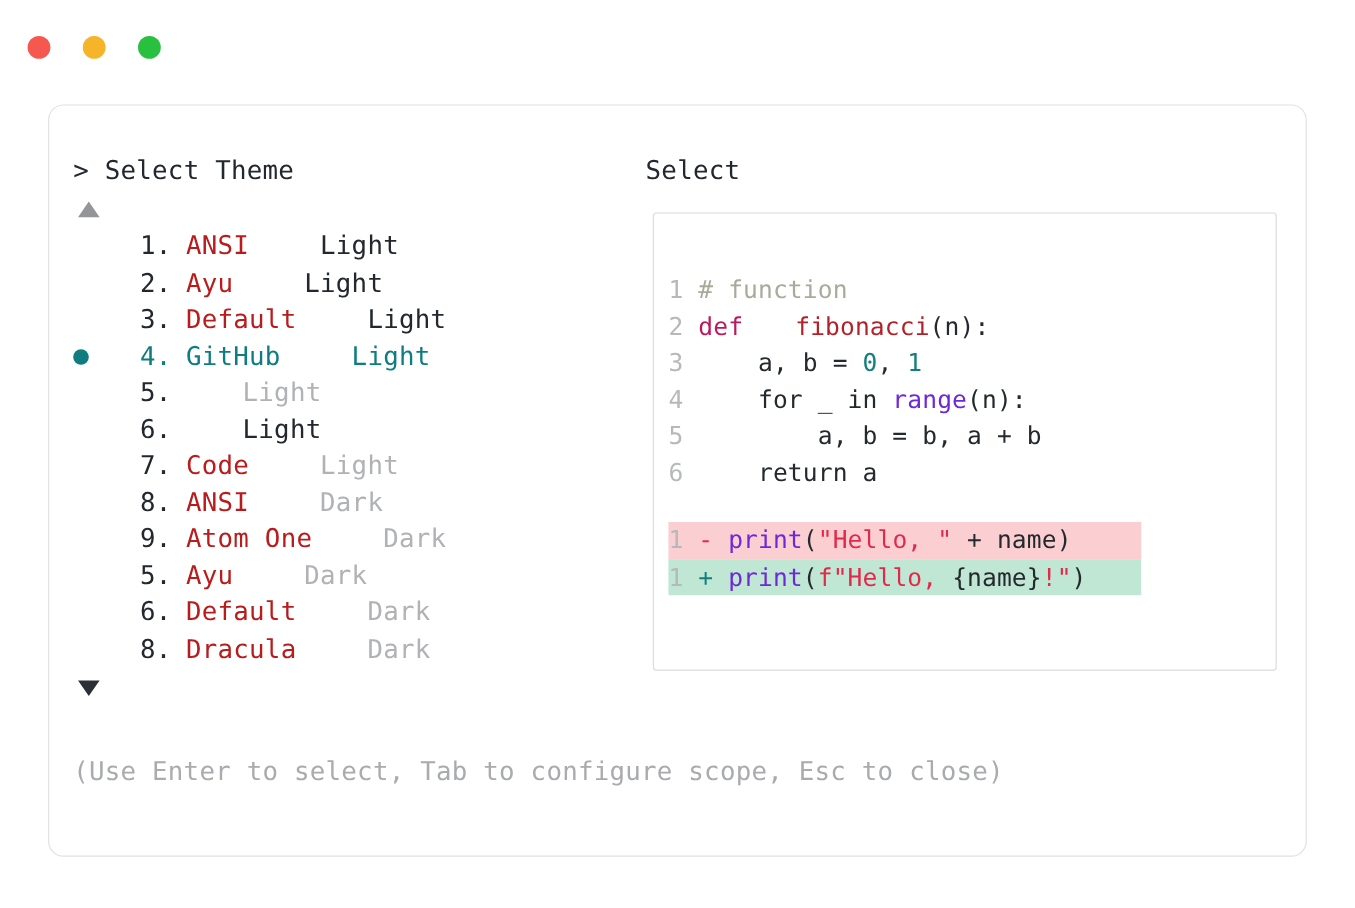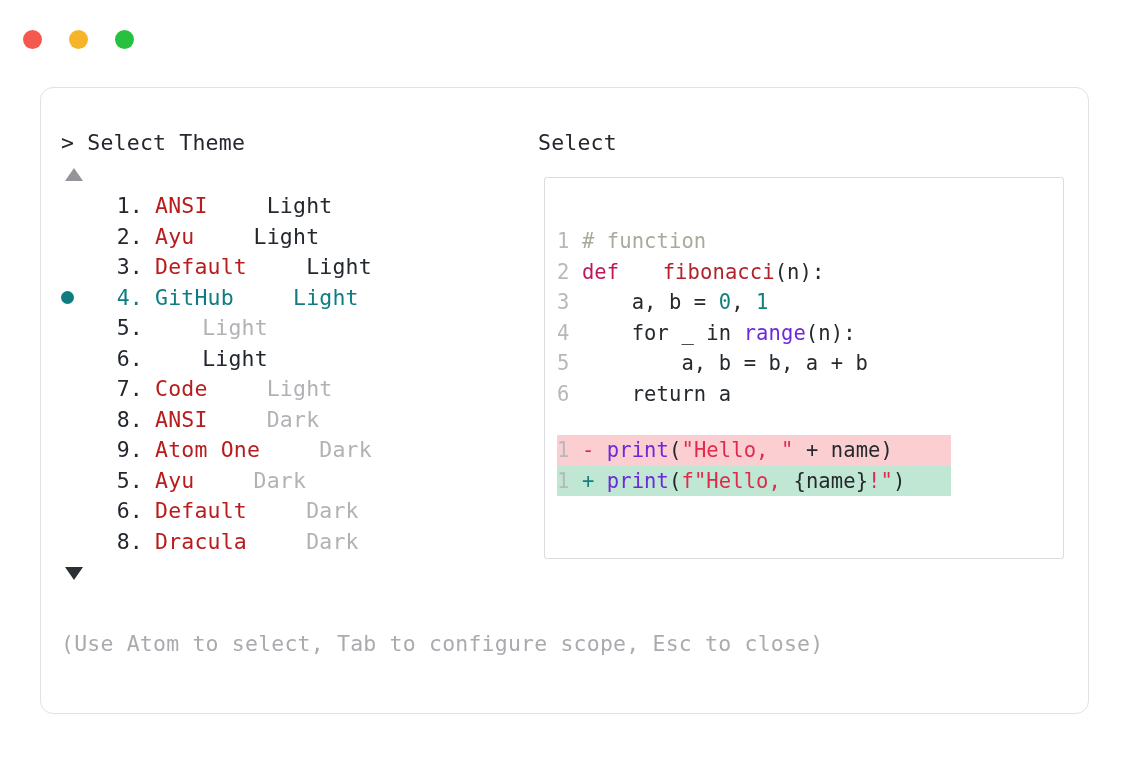--- a/index.html
+++ b/index.html
@@ -242,15 +242,15 @@
   </div>
 
   <div id="preview-column">
     <div class="section-heading">Select</div>
 
     <div id="preview-box">
       <div id="code-block"><span class="code-line"><span class="ln">1 </span><span class="tok-comment"># function</span></span><span class="code-line"><span class="ln">2 </span><span class="tok-keyword">def </span><span class="tok-func">fibonacci</span><span class="tok-plain">(n):</span></span><span class="code-line"><span class="ln">3 </span><span class="tok-plain">    a, b = </span><span class="tok-number">0</span><span class="tok-plain">, </span><span class="tok-number">1</span></span><span class="code-line"><span class="ln">4 </span><span class="tok-plain">    for _ in </span><span class="tok-builtin">range</span><span class="tok-plain">(n):</span></span><span class="code-line"><span class="ln">5 </span><span class="tok-plain">        a, b = b, a + b</span></span><span class="code-line"><span class="ln">6 </span><span class="tok-plain">    return a</span></span><div class="code-gap"></div><span class="diff-line diff-del"><span class="ln">1 </span><span class="diff-sign-del">- </span><span class="tok-builtin">print</span><span class="tok-plain">(</span><span class="tok-string">"Hello, "</span><span class="tok-plain"> + name)</span></span><span class="diff-line diff-add"><span class="ln">1 </span><span class="diff-sign-add">+ </span><span class="tok-builtin">print</span><span class="tok-plain">(</span><span class="tok-string">f"Hello, </span><span class="tok-plain">{name}</span><span class="tok-string">!"</span><span class="tok-plain">)</span></span></div>
     </div>
   </div>
 
-  <div id="footer-hint">(Use Atom to select, Tab to configure scope, Esc to close)</div>
+  <div id="footer-hint">(Use Enter to select, Tab to configure scope, Esc to close)</div>
 
 </div>
 
 </body></html>

